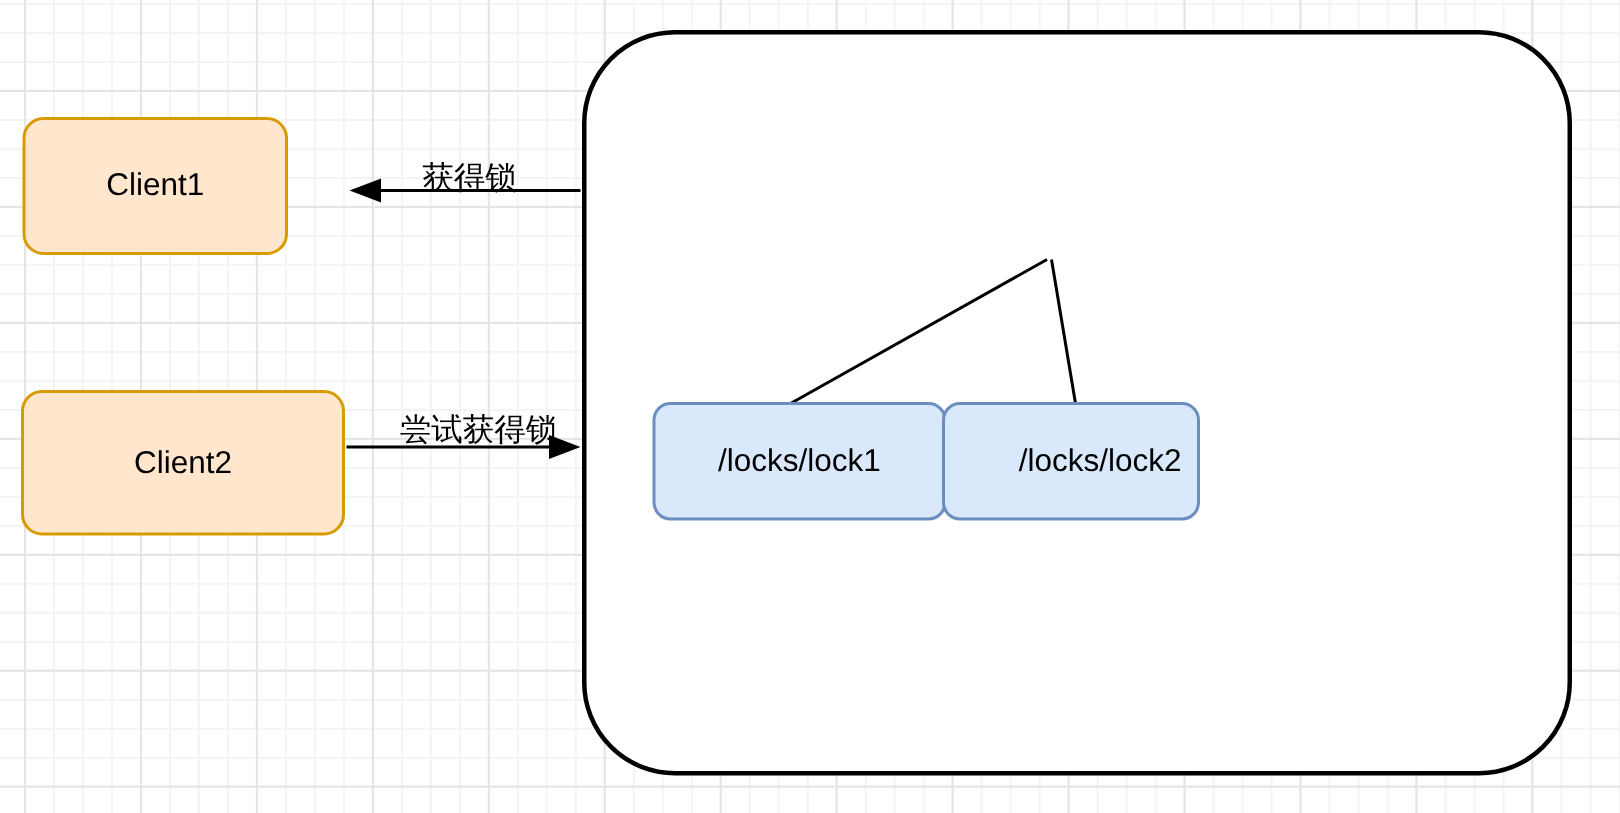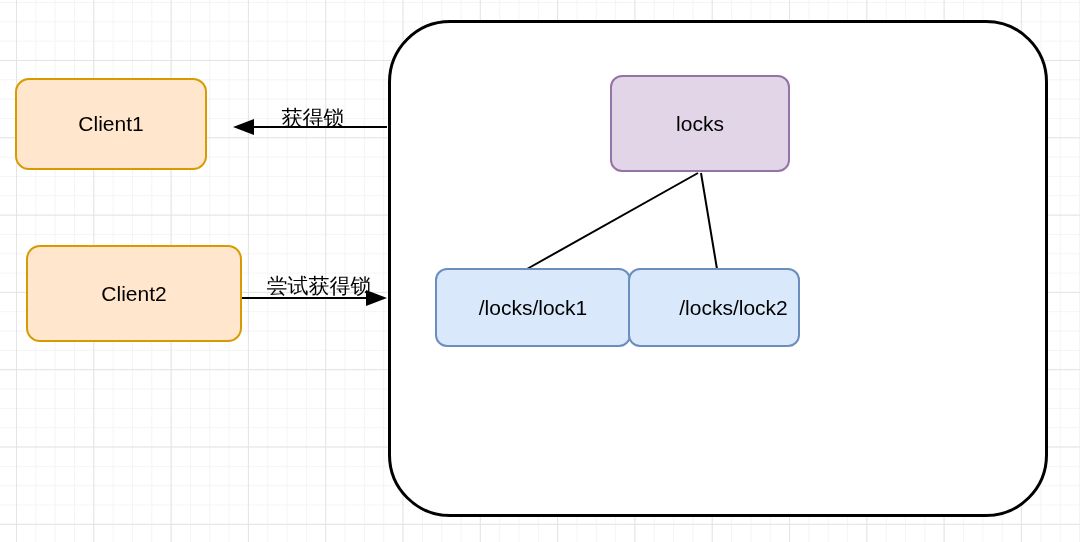--- a/index.html
+++ b/index.html
@@ -30,22 +30,22 @@
     box-sizing: border-box;
     font-size: 21px;
     color: #000000;
     text-align: center;
   }
   .client {
     background: var(--client-fill, #ffe6cc);
     border: 2px solid var(--client-stroke, #d79b00);
     border-radius: 14px;
   }
-  .client1 { left: 15px;  top: 78px;  width: 192px; height: 92px; }
-  .client2 { left: 14px;  top: 245px; width: 216px; height: 97px; margin-left: 12px; }
+  .client1 { left: 15px;  top: 78px;  width: 177px; height: 92px; }
+  .client2 { left: 14px;  top: 260px; width: 216px; height: 97px; }
   .zk-container {
     position: absolute;
     left: 388px; top: 20px;
     width: 660px; height: 497px;
     box-sizing: border-box;
     background: #ffffff;
     border: 3px solid var(--container-stroke, #000000);
     border-radius: 62px;
   }
   .root-node {
@@ -97,23 +97,20 @@
     <polygon points="387,298 366,290 366,306" fill="#000000"></polygon>
   </svg>
 
   <div class="node client client1">
     <span>Client1</span>
   </div>
   <div class="node client client2">
     <span>Client2</span>
   </div>
 
-  <div class="node root-node">
-    <span>locks</span>
-  </div>
   <div class="node child-node lock1">
     <span>/locks/lock1</span>
   </div>
   <div class="node child-node lock2">
     <span>/locks/lock2</span>
   </div>
 
   <div class="edge-label label-acquire">获得锁</div>
   <div class="edge-label label-try">尝试获得锁</div>
 

